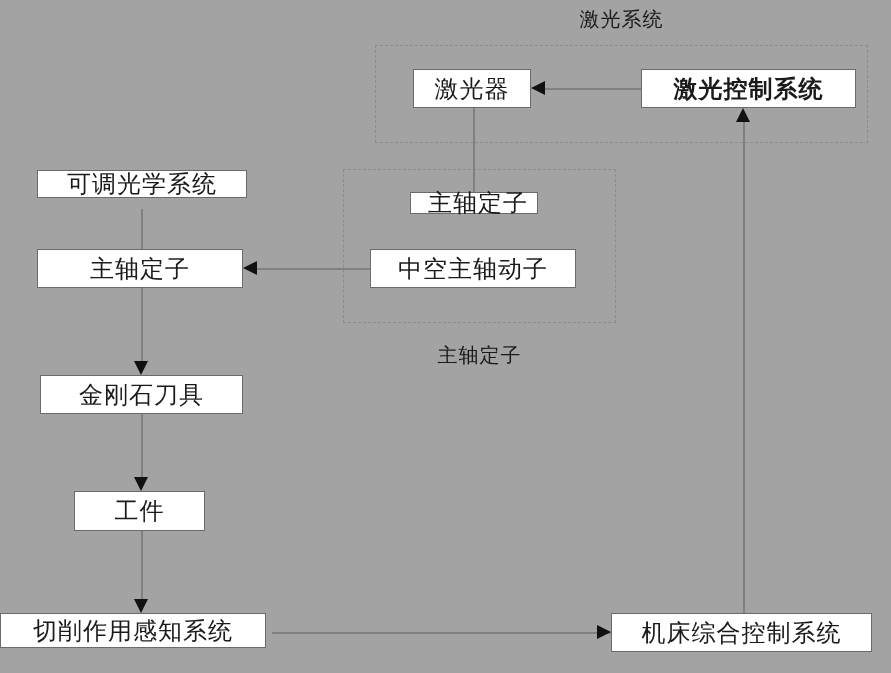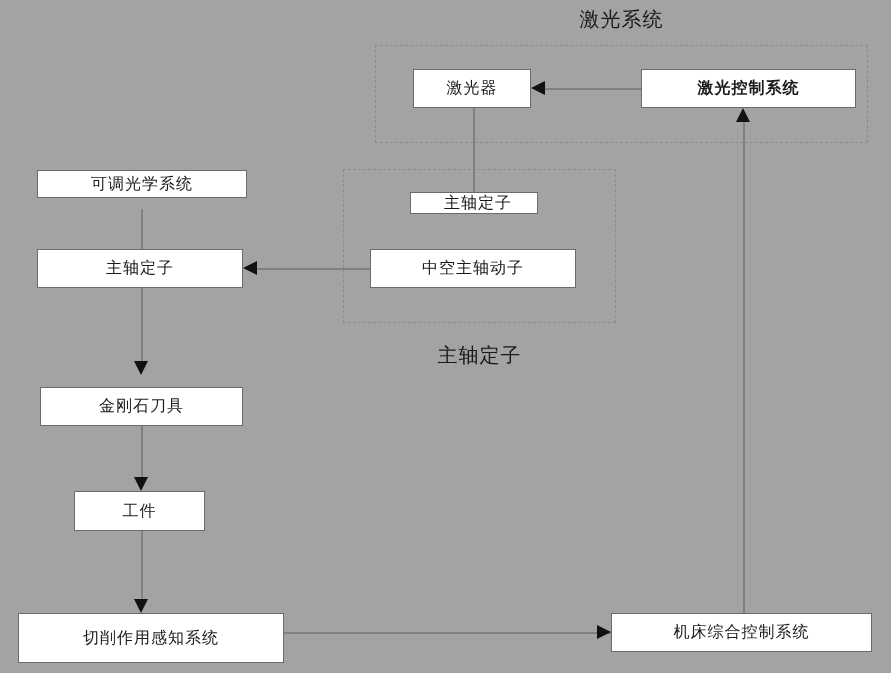--- a/index.html
+++ b/index.html
@@ -6,21 +6,21 @@
   body{font-family:"DejaVu Sans","Liberation Sans",sans-serif;}
   #canvas{position:relative;width:891px;height:673px;background:#a3a3a3;overflow:hidden;}
 
   .node{
     position:absolute;
     box-sizing:border-box;
     border:1.5px solid #6b6b6b;
     background:#ffffff;
     color:#1a1a1a;
     display:flex;align-items:center;justify-content:center;
-    font-size:16px;
+    font-size:24px;
     letter-spacing:1px;
     white-space:nowrap;
     z-index:5;
   }
 
   .group{
     position:absolute;
     box-sizing:border-box;
     border:1.5px dashed #8c8c8c;
     background:transparent;
@@ -87,21 +87,21 @@
   <div class="node" style="left:641px;top:69px;width:215px;height:39px;font-weight:bold;">激光控制系统</div>
 
   <div class="node" style="left:410px;top:192px;width:128px;height:22px;padding-left:8px;">主轴定子</div>
 
   <div class="node" style="left:370px;top:249px;width:206px;height:39px;">中空主轴动子</div>
 
   <div class="node" style="left:37px;top:170px;width:210px;height:28px;">可调光学系统</div>
 
   <div class="node" style="left:37px;top:249px;width:206px;height:39px;">主轴定子</div>
 
-  <div class="node" style="left:40px;top:387px;width:203px;height:39px;">金刚石刀具</div>
+  <div class="node" style="left:40px;top:375px;width:203px;height:39px;">金刚石刀具</div>
 
   <div class="node" style="left:74px;top:491px;width:131px;height:40px;">工件</div>
 
-  <div class="node" style="left:18px;top:613px;width:266px;height:50px;">切削作用感知系统</div>
+  <div class="node" style="left:0;top:613px;width:266px;height:35px;">切削作用感知系统</div>
 
   <div class="node" style="left:611px;top:613px;width:261px;height:39px;">机床综合控制系统</div>
 
 </div>
 
 </body></html>

